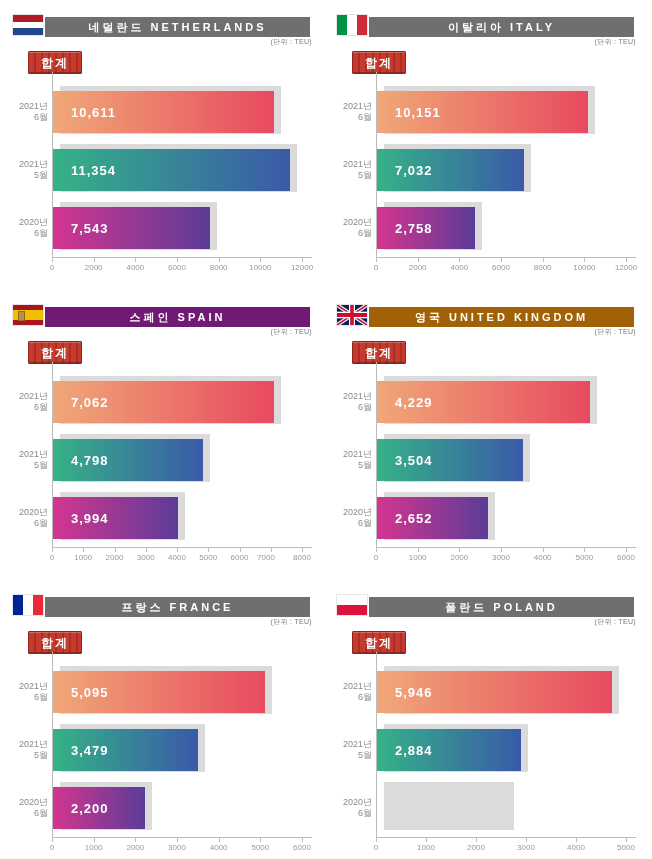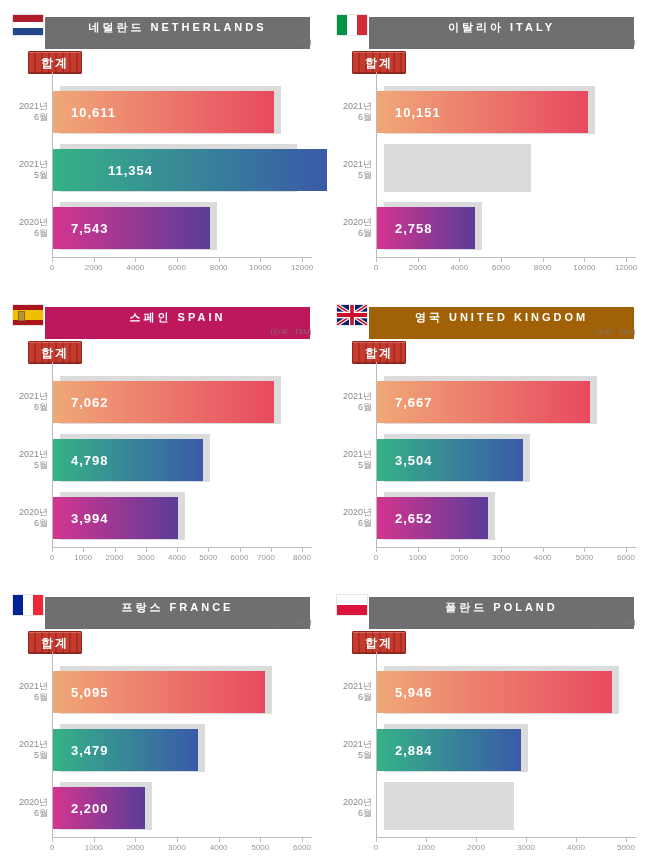--- a/index.html
+++ b/index.html
@@ -5,21 +5,21 @@
   html,body{margin:0;padding:0;background:#fff;}
   .page{position:relative;width:652px;height:859px;background:#fff;overflow:hidden;
         font-family:"Liberation Sans","DejaVu Sans",sans-serif;}
   .chart{position:absolute;width:312px;height:286px;}
   .flag{position:absolute;left:5px;top:15px;width:30px;height:20px;display:flex;
         box-shadow:0 0 0 1px rgba(0,0,0,.10);overflow:hidden;background:#fff;}
   .flag.h{flex-direction:column;}
   .flag .stripe{flex:1;}
   .flag .emblem{position:absolute;left:5px;top:6px;width:5px;height:8px;background:#B8913D;
         border:0.5px solid #8a6a25;}
-  .hbar{position:absolute;left:37px;top:17px;width:265px;height:32px;background:#6F6F6F;
+  .hbar{position:absolute;left:37px;top:17px;width:265px;height:20px;background:#6F6F6F;
         text-align:center;}
   .title{color:#FFFFFF;font-weight:bold;font-size:11px;line-height:17px;letter-spacing:3px;
         white-space:nowrap;}
   .unit{position:absolute;top:37px;right:8px;font-size:7px;color:#777777;letter-spacing:.3px;}
   .badge{position:absolute;left:20px;top:51px;width:52px;height:21px;color:#FFFFFF;
         font-weight:bold;font-size:12px;text-align:center;line-height:22px;letter-spacing:2px;
         background:repeating-linear-gradient(90deg,#C73B2E 0 5px,#AC2F25 5px 7px);
         border:1px solid #8E241D;border-radius:1px;
         box-shadow:inset 0 1px 0 rgba(255,255,255,.25), inset 0 -1px 0 rgba(0,0,0,.25);}
   .vline{position:absolute;left:44px;top:72px;width:1px;height:185px;background:#BBBBBB;}
@@ -50,21 +50,21 @@
       <div class="vline"></div>
       <div class="bar-shadow" style="left: 52px; top: 86px; width: 221px; height: 48px; background: rgb(219, 219, 219);"></div>
       <div class="bar" style="left: 45px; top: 91px; width: 221px; height: 42px; background: linear-gradient(90deg, rgb(240, 168, 120), rgb(232, 74, 95));">
         <span class="val">10,611</span>
       </div>
       <div class="cat" style="top: 101px;">
         <div>2021년</div>
         <div>6월</div>
       </div>
       <div class="bar-shadow" style="left: 52px; top: 144px; width: 237px; height: 48px; background: rgb(219, 219, 219);"></div>
-      <div class="bar" style="left: 45px; top: 149px; width: 237px; height: 42px; background: linear-gradient(90deg, rgb(53, 178, 135), rgb(58, 90, 168)); padding-left: 37px;">
+      <div class="bar" style="left: 45px; top: 149px; width: 237px; height: 42px; background: linear-gradient(90deg, rgb(53, 178, 135), rgb(58, 90, 168));">
         <span class="val">11,354</span>
       </div>
       <div class="cat" style="top: 159px;">
         <div>2021년</div>
         <div>5월</div>
       </div>
       <div class="bar-shadow" style="left: 52px; top: 202px; width: 157px; height: 48px; background: rgb(219, 219, 219);"></div>
       <div class="bar" style="left: 45px; top: 207px; width: 157px; height: 42px; background: linear-gradient(90deg, rgb(212, 53, 143), rgb(91, 60, 152));">
         <span class="val">7,543</span>
       </div>
@@ -100,20 +100,23 @@
       <div class="vline"></div>
       <div class="bar-shadow" style="left: 52px; top: 86px; width: 211px; height: 48px; background: rgb(219, 219, 219);"></div>
       <div class="bar" style="left: 45px; top: 91px; width: 211px; height: 42px; background: linear-gradient(90deg, rgb(240, 168, 120), rgb(232, 74, 95));">
         <span class="val">10,151</span>
       </div>
       <div class="cat" style="top: 101px;">
         <div>2021년</div>
         <div>6월</div>
       </div>
       <div class="bar-shadow" style="left: 52px; top: 144px; width: 147px; height: 48px; background: rgb(219, 219, 219);"></div>
+      <div class="bar" style="left: 45px; top: 149px; width: 147px; height: 42px; background: linear-gradient(90deg, rgb(53, 178, 135), rgb(58, 90, 168));">
+        <span class="val">7,032</span>
+      </div>
       <div class="cat" style="top: 159px;">
         <div>2021년</div>
         <div>5월</div>
       </div>
       <div class="bar-shadow" style="left: 52px; top: 202px; width: 98px; height: 48px; background: rgb(219, 219, 219);"></div>
       <div class="bar" style="left: 45px; top: 207px; width: 98px; height: 42px; background: linear-gradient(90deg, rgb(212, 53, 143), rgb(91, 60, 152));">
         <span class="val">2,758</span>
       </div>
       <div class="cat" style="top: 217px;">
         <div>2020년</div>
@@ -135,21 +138,21 @@
       <div class="tickmark" style="left: 294px;"></div>
       <div class="ticklabel" style="left: 294px;">12000</div>
     </div>
     <div class="chart" style="left: 8px; top: 290px;">
       <div class="flag h">
         <div class="stripe" style="background: rgb(170, 21, 27); flex: 1 1 0%;"></div>
         <div class="stripe" style="background: rgb(241, 191, 0); flex: 2 1 0%;"></div>
         <div class="stripe" style="background: rgb(170, 21, 27); flex: 1 1 0%;"></div>
         <div class="emblem"></div>
       </div>
-      <div class="hbar" style="background: #be185d;"><span class="title">스페인 SPAIN</span></div>
+      <div class="hbar" style="background: #701a75;"><span class="title">스페인 SPAIN</span></div>
       <div class="unit">(단위 : TEU)</div>
       <div class="badge">합계</div>
       <div class="vline"></div>
       <div class="bar-shadow" style="left: 52px; top: 86px; width: 221px; height: 48px; background: rgb(219, 219, 219);"></div>
       <div class="bar" style="left: 45px; top: 91px; width: 221px; height: 42px; background: linear-gradient(90deg, rgb(240, 168, 120), rgb(232, 74, 95));">
         <span class="val">7,062</span>
       </div>
       <div class="cat" style="top: 101px;">
         <div>2021년</div>
         <div>6월</div>
@@ -201,21 +204,21 @@
           <rect x="22" width="6" height="30" fill="#C8102E"></rect>
           <rect y="12" width="50" height="6" fill="#C8102E"></rect>
         </svg>
       </div>
       <div class="hbar" style="background: #a16207;"><span class="title">영국 UNITED KINGDOM</span></div>
       <div class="unit">(단위 : TEU)</div>
       <div class="badge">합계</div>
       <div class="vline"></div>
       <div class="bar-shadow" style="left: 52px; top: 86px; width: 213px; height: 48px; background: rgb(219, 219, 219);"></div>
       <div class="bar" style="left: 45px; top: 91px; width: 213px; height: 42px; background: linear-gradient(90deg, rgb(240, 168, 120), rgb(232, 74, 95));">
-        <span class="val">7,667</span>
+        <span class="val">4,229</span>
       </div>
       <div class="cat" style="top: 101px;">
         <div>2021년</div>
         <div>6월</div>
       </div>
       <div class="bar-shadow" style="left: 52px; top: 144px; width: 146px; height: 48px; background: rgb(219, 219, 219);"></div>
       <div class="bar" style="left: 45px; top: 149px; width: 146px; height: 42px; background: linear-gradient(90deg, rgb(53, 178, 135), rgb(58, 90, 168));">
         <span class="val">3,504</span>
       </div>
       <div class="cat" style="top: 159px;">

